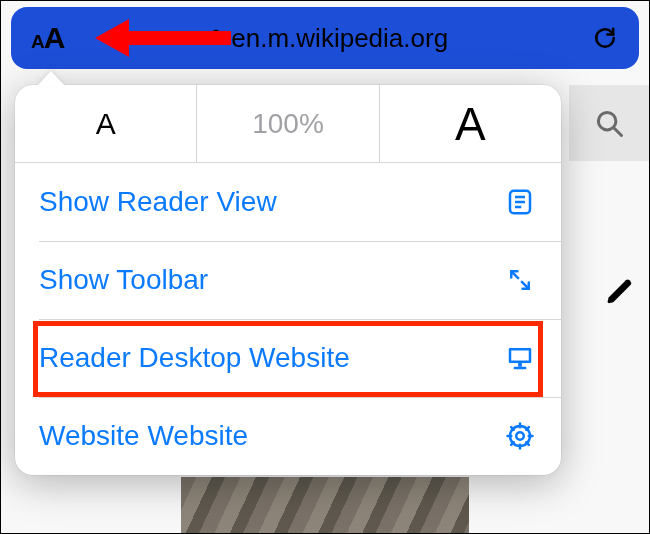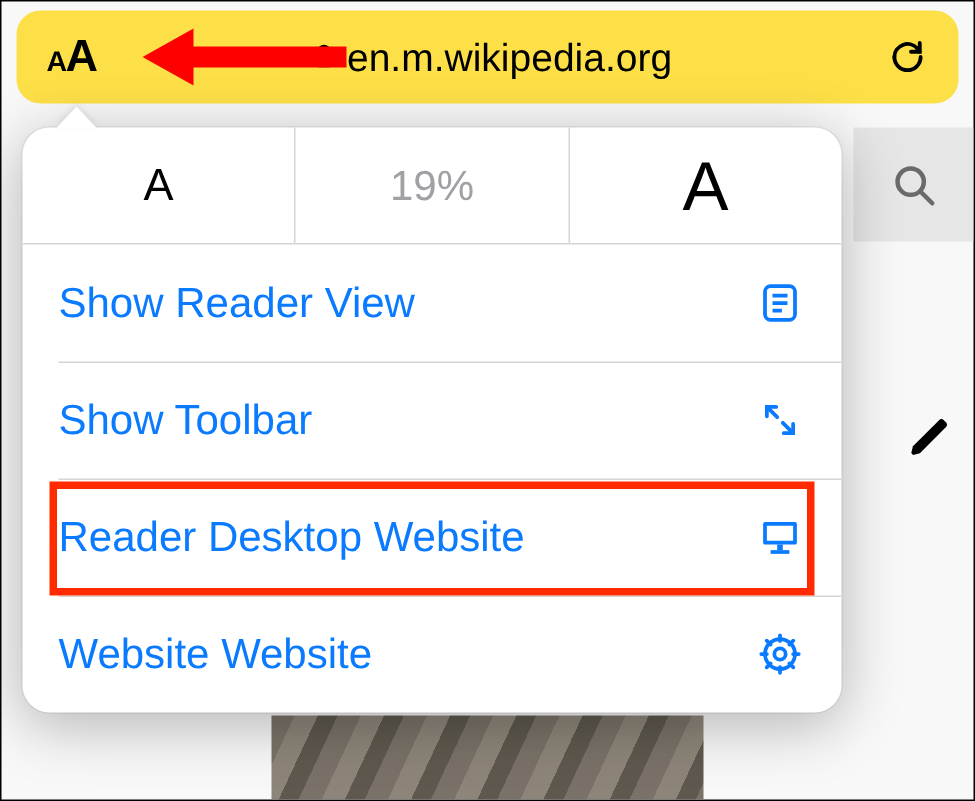--- a/index.html
+++ b/index.html
@@ -1,18 +1,18 @@
 <!DOCTYPE html>
 <html><head>
 <meta charset="utf-8">
 <style>
   *{box-sizing:border-box;margin:0;padding:0;font-family:-apple-system,Helvetica,Arial,sans-serif}
   html,body{width:650px;height:534px;background:#000;overflow:hidden}
   .frame{position:relative;width:648px;height:532px;left:1px;top:1px;background:#f8f8f8;overflow:hidden}
-  .addrwrap{position:absolute;top:6px;left:10px;right:10px;height:62px;background:#fde047;border-radius:16px;display:flex;align-items:center}
+  .addrwrap{position:absolute;top:6px;left:10px;right:10px;height:62px;background:#1d4ed8;border-radius:16px;display:flex;align-items:center}
   .aa{position:relative;margin-left:20px;font-weight:600;color:#000}
   .aaS{font-size:19px;letter-spacing:-1px}
   .aaL{font-size:30px;letter-spacing:-1px;margin-left:0}
   .urlbox{flex:1;text-align:left;font-size:26px;color:#000;display:flex;align-items:center;justify-content:center;gap:6px}
   .lock svg{width:18px;height:18px;display:block}
   .reload{margin-right:20px;color:#000}
   .reload svg{width:28px;height:30px;display:block}
   .arrow{position:absolute;top:24px;left:100px;width:130px;height:26px;z-index:50;pointer-events:none}
   .arrow .shaft{position:absolute;top:6px;left:26px;right:0;height:14px;background:#ff0000}
   .arrow .head{position:absolute;left:-6px;top:-6px;width:0;height:0;border-top:19px solid transparent;border-bottom:19px solid transparent;border-right:34px solid #ff0000}
@@ -84,21 +84,21 @@
       </svg>
   </div>
 
   <div class="bgimg"></div>
 
   <div class="popover">
     <div class="tail"></div>
 
     <div class="zoomrow">
       <div class="zoomcell small">A</div>
-      <div class="zoomcell mid">19%</div>
+      <div class="zoomcell mid">100%</div>
       <div class="zoomcell big">A</div>
     </div>
 
     <div class="menu">
 
       <div class="item">
         <span class="lbl">Show Reader View</span>
         <span class="ico">
           <svg viewBox="0 0 24 24">
               <rect x="4" y="3" width="16" height="18" rx="3"></rect>

